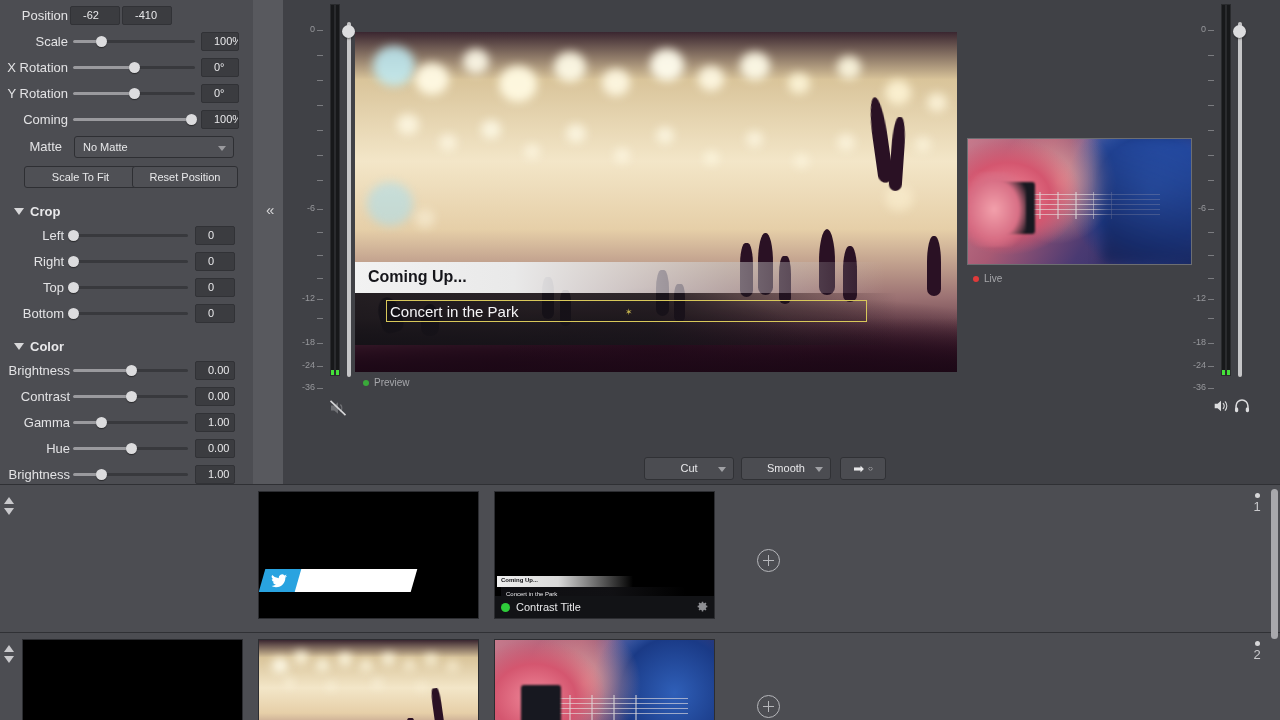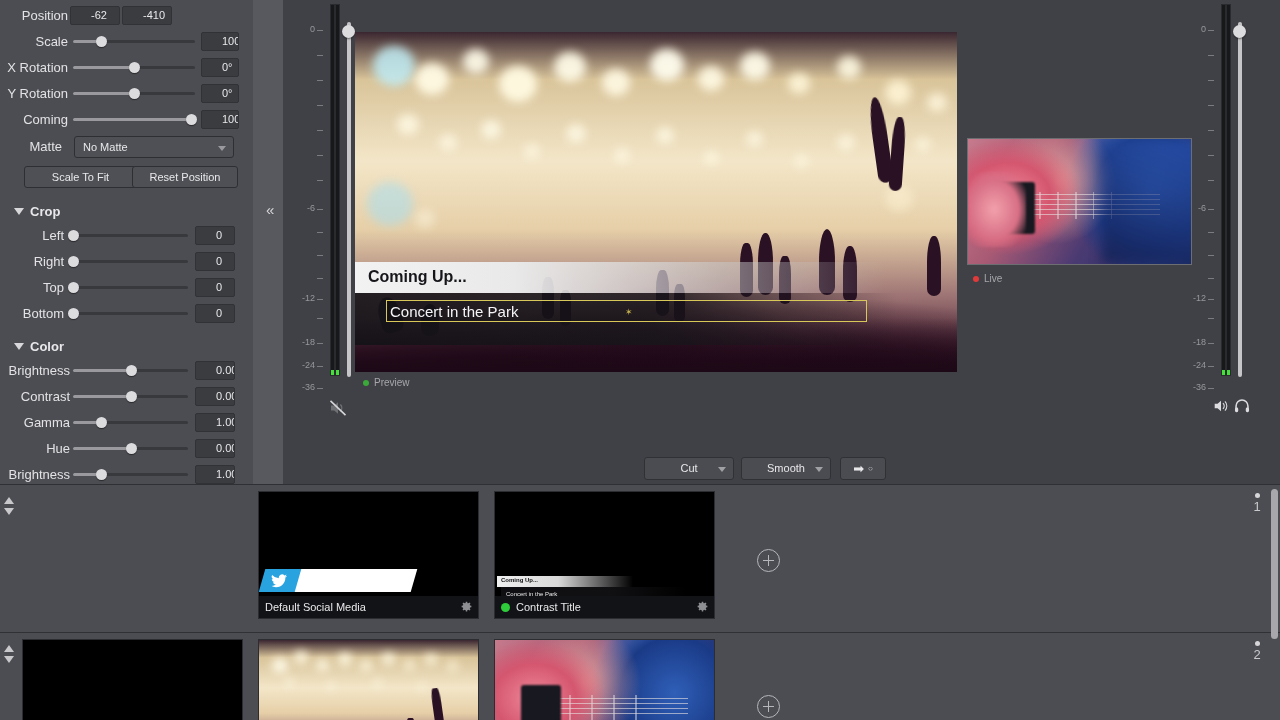--- a/index.html
+++ b/index.html
@@ -17,21 +17,21 @@
     position: absolute; left: 0; top: 0; width: 253px; height: 484px;
     background: #4c4d52; overflow: hidden;
   }
   .prop-label {
     position: absolute; right: 16px; top: 0; height: 20px; line-height: 20px;
     font-size: 13px; color: #e3e3e5; text-align: right; white-space: nowrap;
   }
   .num-box {
     position: absolute; height: 19px; background: #3b3c40;
     border: 1px solid #313236; border-radius: 2px;
-    font-size: 11px; color: #e8e8ea; line-height: 17px; padding-left: 20px;
+    font-size: 11px; color: #e8e8ea; line-height: 17px; padding-left: 12px;
     white-space: nowrap; overflow: hidden;
   }
   .slider-track {
     position: absolute; height: 3px; border-radius: 2px;
     background: #38393d; top: 8px;
   }
   .slider-fill {
     position: absolute; height: 3px; border-radius: 2px; left: 0; top: 0;
     background: #9a9a9e;
   }
@@ -573,27 +573,20 @@
       <div class="thumb" style="left:258px;">
         <div class="thumb-img">
           <div style="position:absolute; left:4px; bottom:4px; width:151px; height:23px;
                       background:#fff; transform:skewX(-16deg);"></div>
           <div style="position:absolute; left:3px; bottom:4px; width:36px; height:23px;
                       background:#29a3e0; transform:skewX(-16deg);"></div>
           <svg class="tw-bird" style="left:12px; bottom:8px;" width="16" height="14" viewBox="0 0 24 20">
             <path fill="#ffffff" d="M24 2.4a9.6 9.6 0 0 1-2.8.8A4.9 4.9 0 0 0 23.3.4a9.7 9.7 0 0 1-3.1 1.2A4.9 4.9 0 0 0 11.8 6a13.9 13.9 0 0 1-10-5.1 4.9 4.9 0 0 0 1.5 6.6 4.8 4.8 0 0 1-2.2-.6 4.9 4.9 0 0 0 3.9 4.8 4.9 4.9 0 0 1-2.2.1 4.9 4.9 0 0 0 4.6 3.4A9.9 9.9 0 0 1 0 17.3a13.9 13.9 0 0 0 7.5 2.2c9.1 0 14-7.5 14-14v-.7A9.9 9.9 0 0 0 24 2.4z"></path>
           </svg>
         </div>
-        <div class="thumb-bar">
-          <span class="thumb-name">Default Social Media</span>
-          <svg class="gear" viewBox="0 0 24 24">
-            <path fill="#8e8f93" d="M12 8.2A3.8 3.8 0 1 0 12 15.8 3.8 3.8 0 0 0 12 8.2zm0 6a2.2 2.2 0 1 1 0-4.4 2.2 2.2 0 0 1 0 4.4z"></path>
-            <path fill="#8e8f93" d="M21 13.3v-2.6l-2.4-.4a6.8 6.8 0 0 0-.7-1.7l1.4-2-1.9-1.9-2 1.4a6.8 6.8 0 0 0-1.7-.7L13.3 3h-2.6l-.4 2.4a6.8 6.8 0 0 0-1.7.7l-2-1.4L4.7 6.6l1.4 2a6.8 6.8 0 0 0-.7 1.7L3 10.7v2.6l2.4.4c.16.6.4 1.17.7 1.7l-1.4 2 1.9 1.9 2-1.4c.53.3 1.1.54 1.7.7l.4 2.4h2.6l.4-2.4c.6-.16 1.17-.4 1.7-.7l2 1.4 1.9-1.9-1.4-2c.3-.53.54-1.1.7-1.7l2.4-.4z"></path>
-          </svg>
-        </div>
       </div>
 
       <div class="thumb" style="left:494px;">
         <div class="thumb-img">
           <div style="position:absolute; left:2px; top:84px; width:136px; height:11px;
                       background:linear-gradient(to right,#f0f0f0 0%,#d9d9d9 45%,rgba(140,140,140,0) 100%);"></div>
           <div style="position:absolute; left:6px; top:85px; font-size:6px; font-weight:bold; color:#101014;">Coming Up...</div>
           <div style="position:absolute; left:6px; top:95px; width:185px; height:24px;
                       background:linear-gradient(to right,rgba(16,16,20,.92) 0%,rgba(22,22,26,.75) 60%,rgba(26,26,30,0) 100%);"></div>
           <div style="position:absolute; left:11px; top:99px; font-size:6px; color:#e8e8ea;">Concert in the Park</div>

